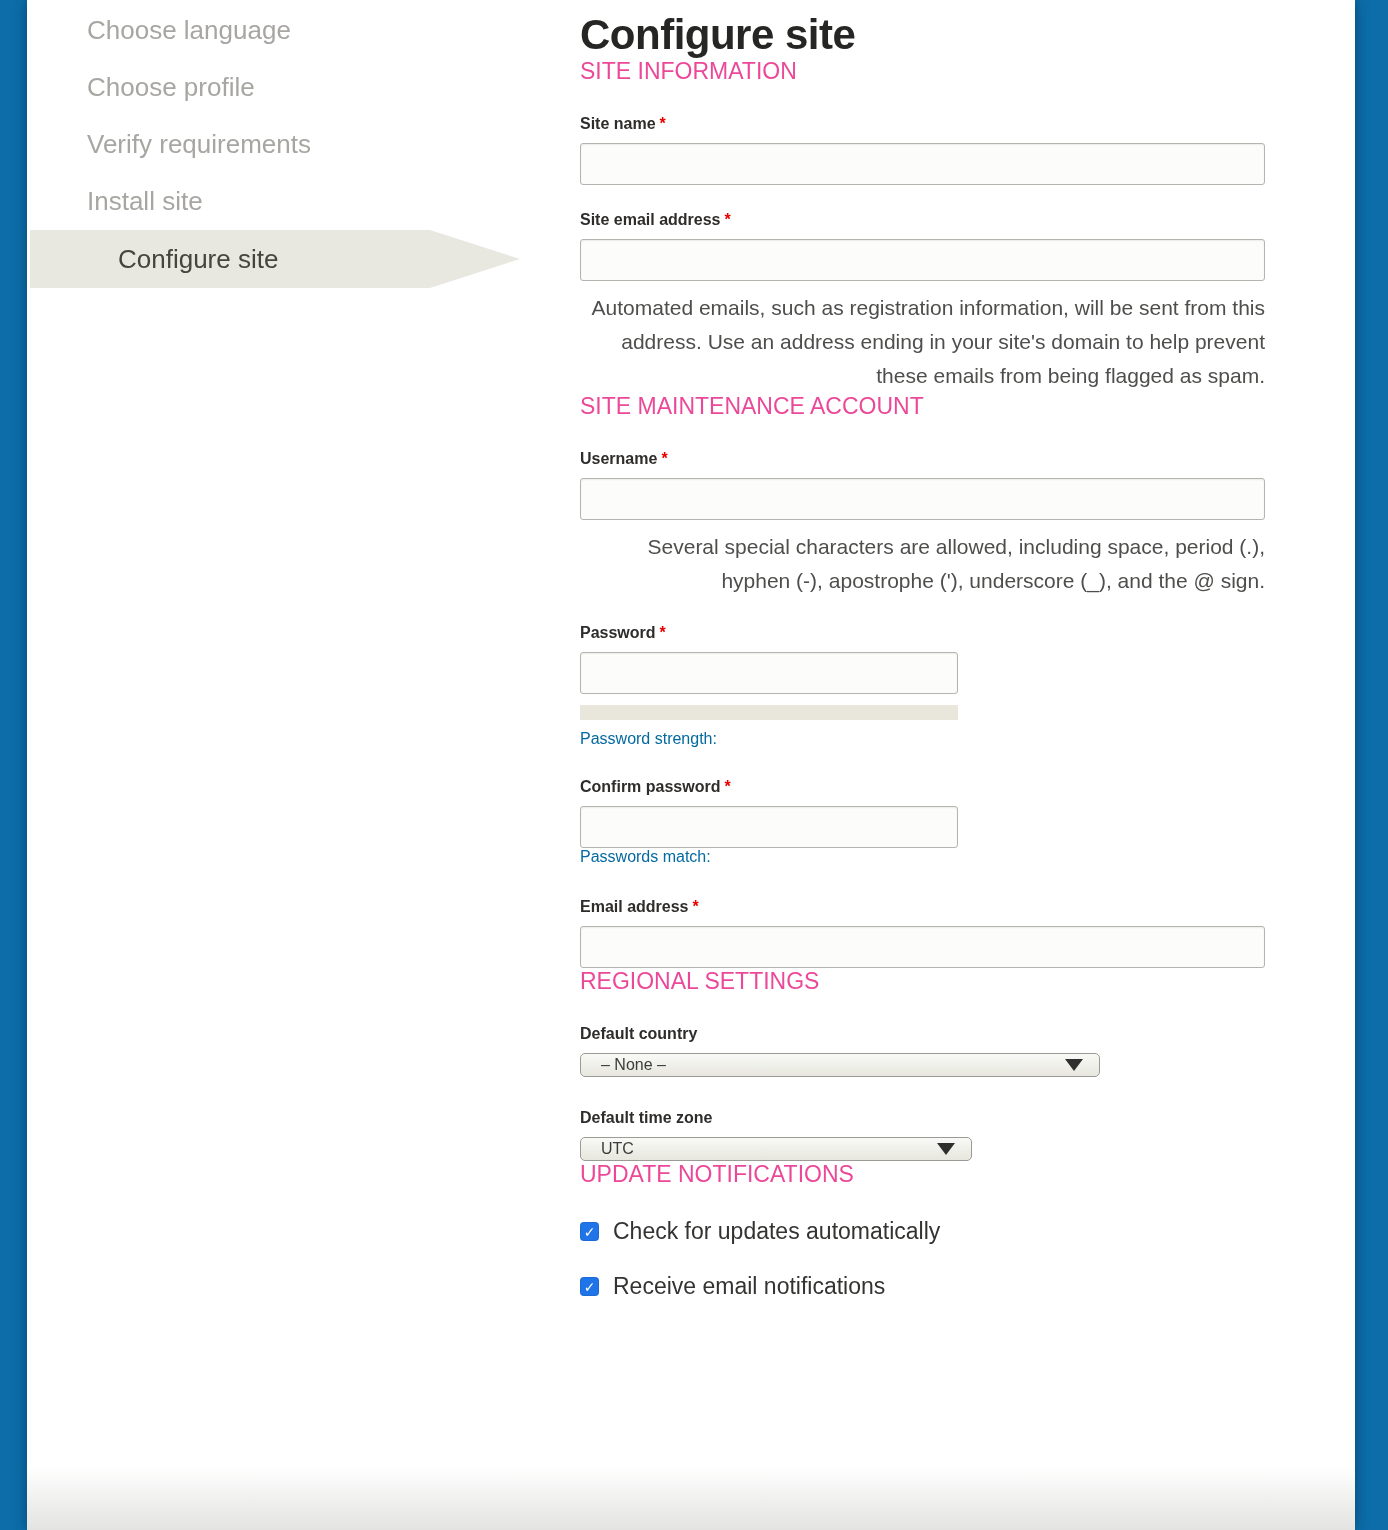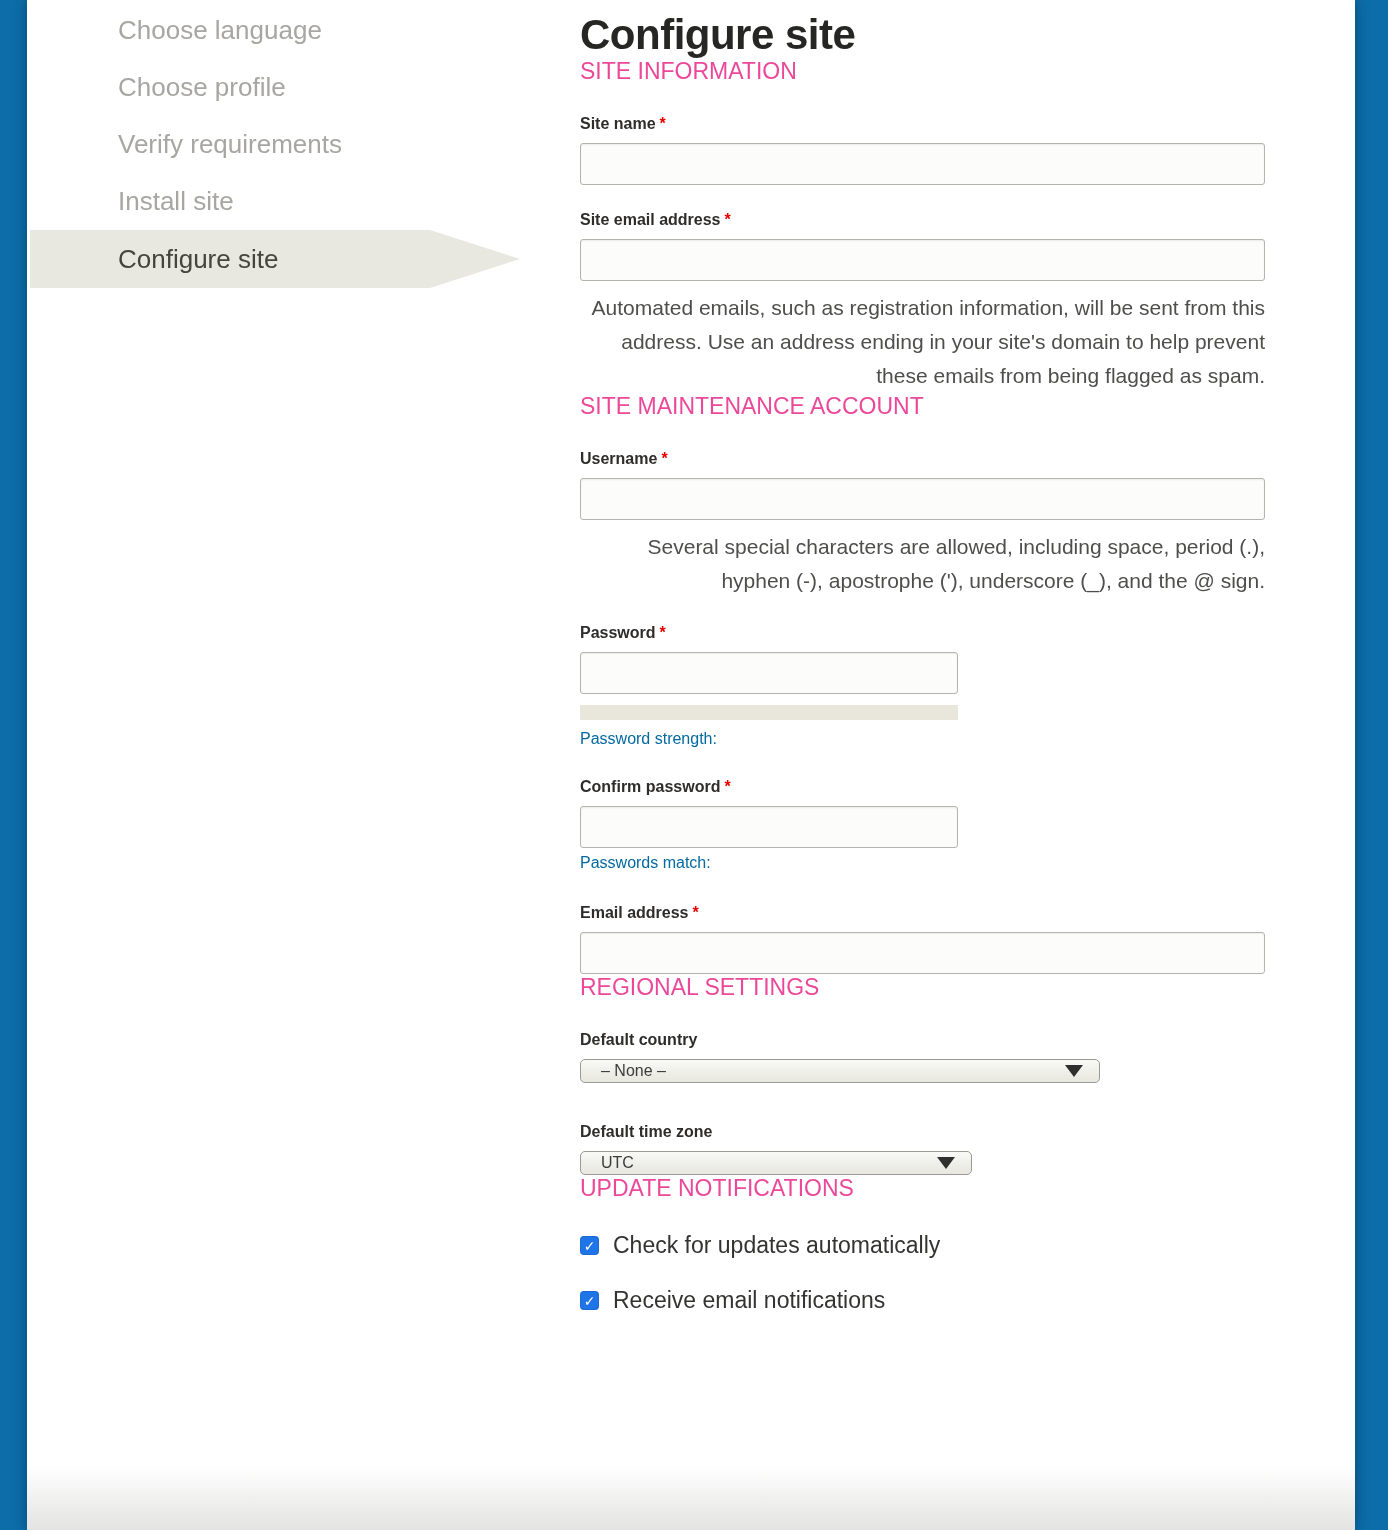--- a/index.html
+++ b/index.html
@@ -14,21 +14,21 @@
     position:absolute; left:27px; top:0;
     width:1328px; height:1530px;
     background:#ffffff;
     box-shadow:0 0 12px rgba(0,25,50,.45);
     display:flex;
   }
   
   .sidebar { flex:0 0 553px; width:553px; padding-top:2px; box-sizing:border-box; }
   .step {
     height:57px; line-height:57px;
-    padding-left:91px;
+    padding-left:60px;
     font-size:26px; color:#a7a6a2;
     white-space:nowrap;
   }
   .step.active {
     position:relative;
     box-sizing:border-box;
     margin-left:3px; width:400px; height:58px; line-height:58px;
     padding-left:88px;
     background:#e8e7e0;
     color:#45443f;
@@ -90,22 +90,22 @@
     display:inline-flex; align-items:center; justify-content:center;
     color:#fff; font-size:14px; font-weight:bold; line-height:1;
     box-shadow:inset 0 0 0 1px rgba(0,0,0,.08);
   }
   .bottom-fade {
     position:absolute; left:0; right:0; bottom:0; height:64px;
     background:linear-gradient(rgba(235,235,233,0), #e3e3e1);
     pointer-events:none;
   }
   
-  .mt6{margin-top:6px}.mt10{margin-top:10px}.mt11{margin-top:11px}
-  .mt24{margin-top:40px}.mt26{margin-top:26px}.mt28{margin-top:28px}
+  .mt6{margin-top:0}.mt10{margin-top:10px}.mt11{margin-top:11px}
+  .mt24{margin-top:32px}.mt26{margin-top:26px}.mt28{margin-top:28px}
   .mt30{margin-top:30px}.mt32{margin-top:32px}.mt38{margin-top:38px}
   .mt56{margin-top:56px}.mt58{margin-top:58px}.mt62{margin-top:62px}
 </style>
 </head>
 <body>
 
 <div class="card">
 
   <div class="sidebar">
     <div class="step">Choose language</div>

